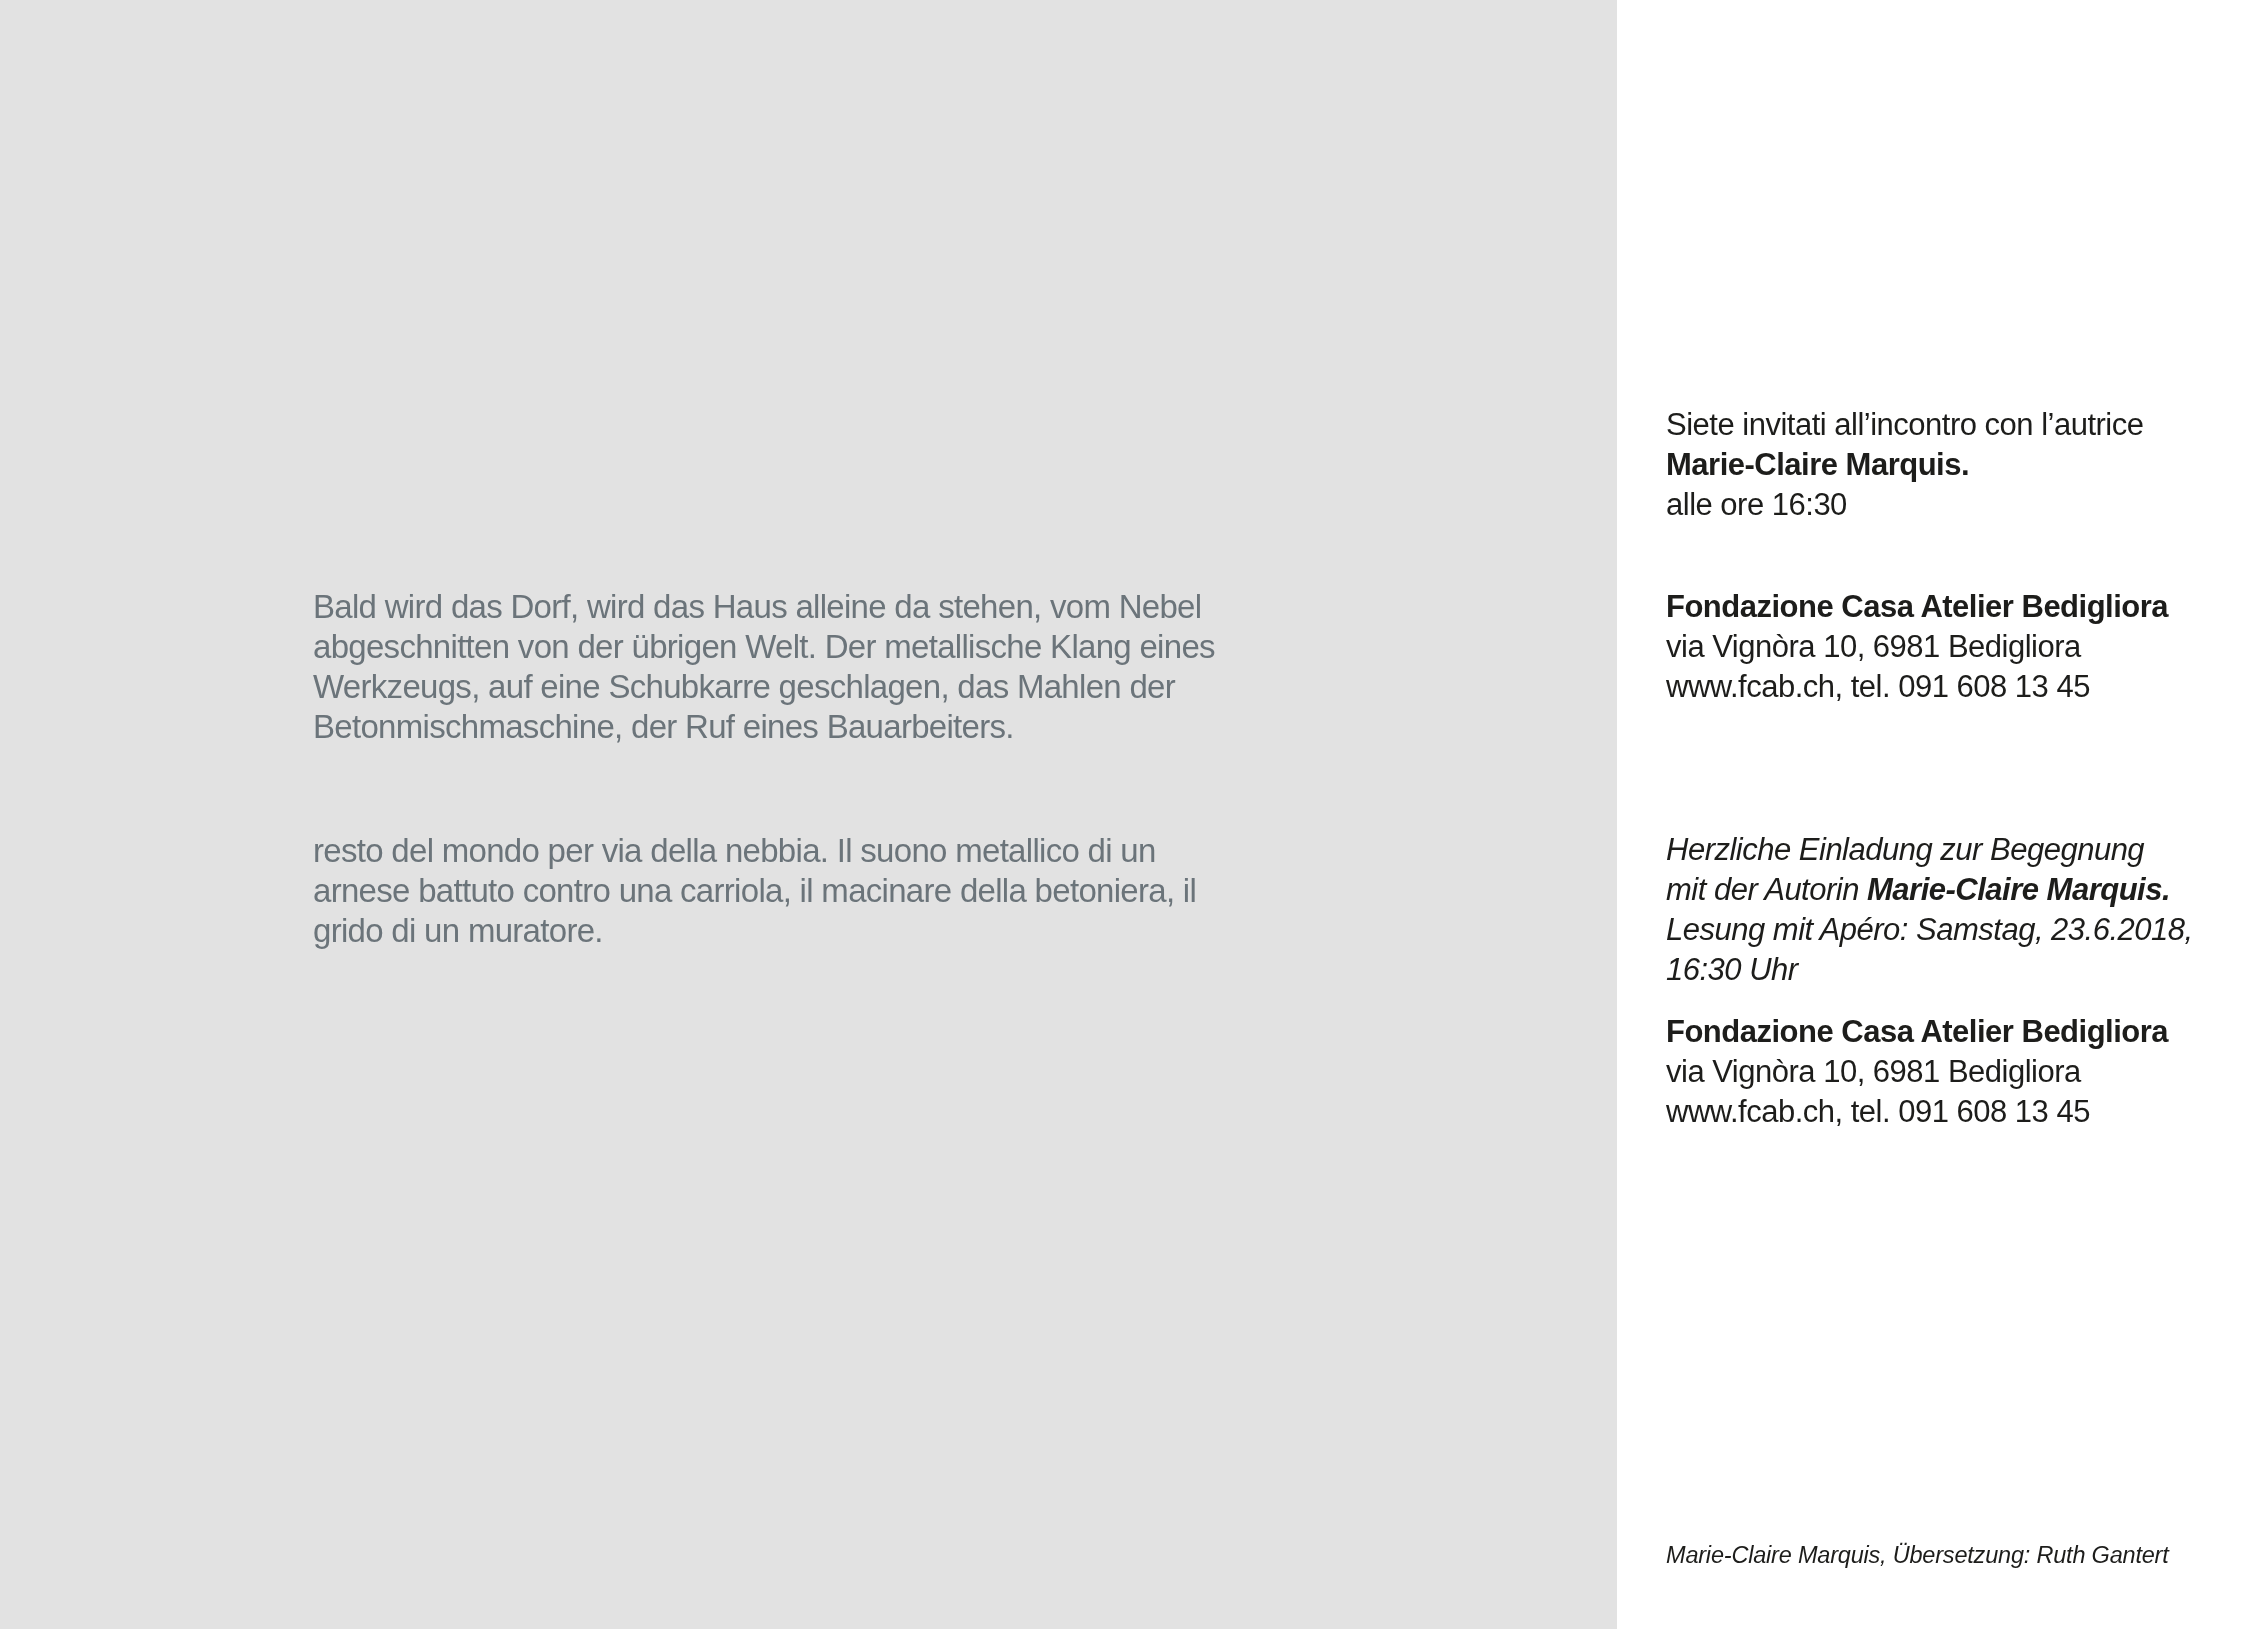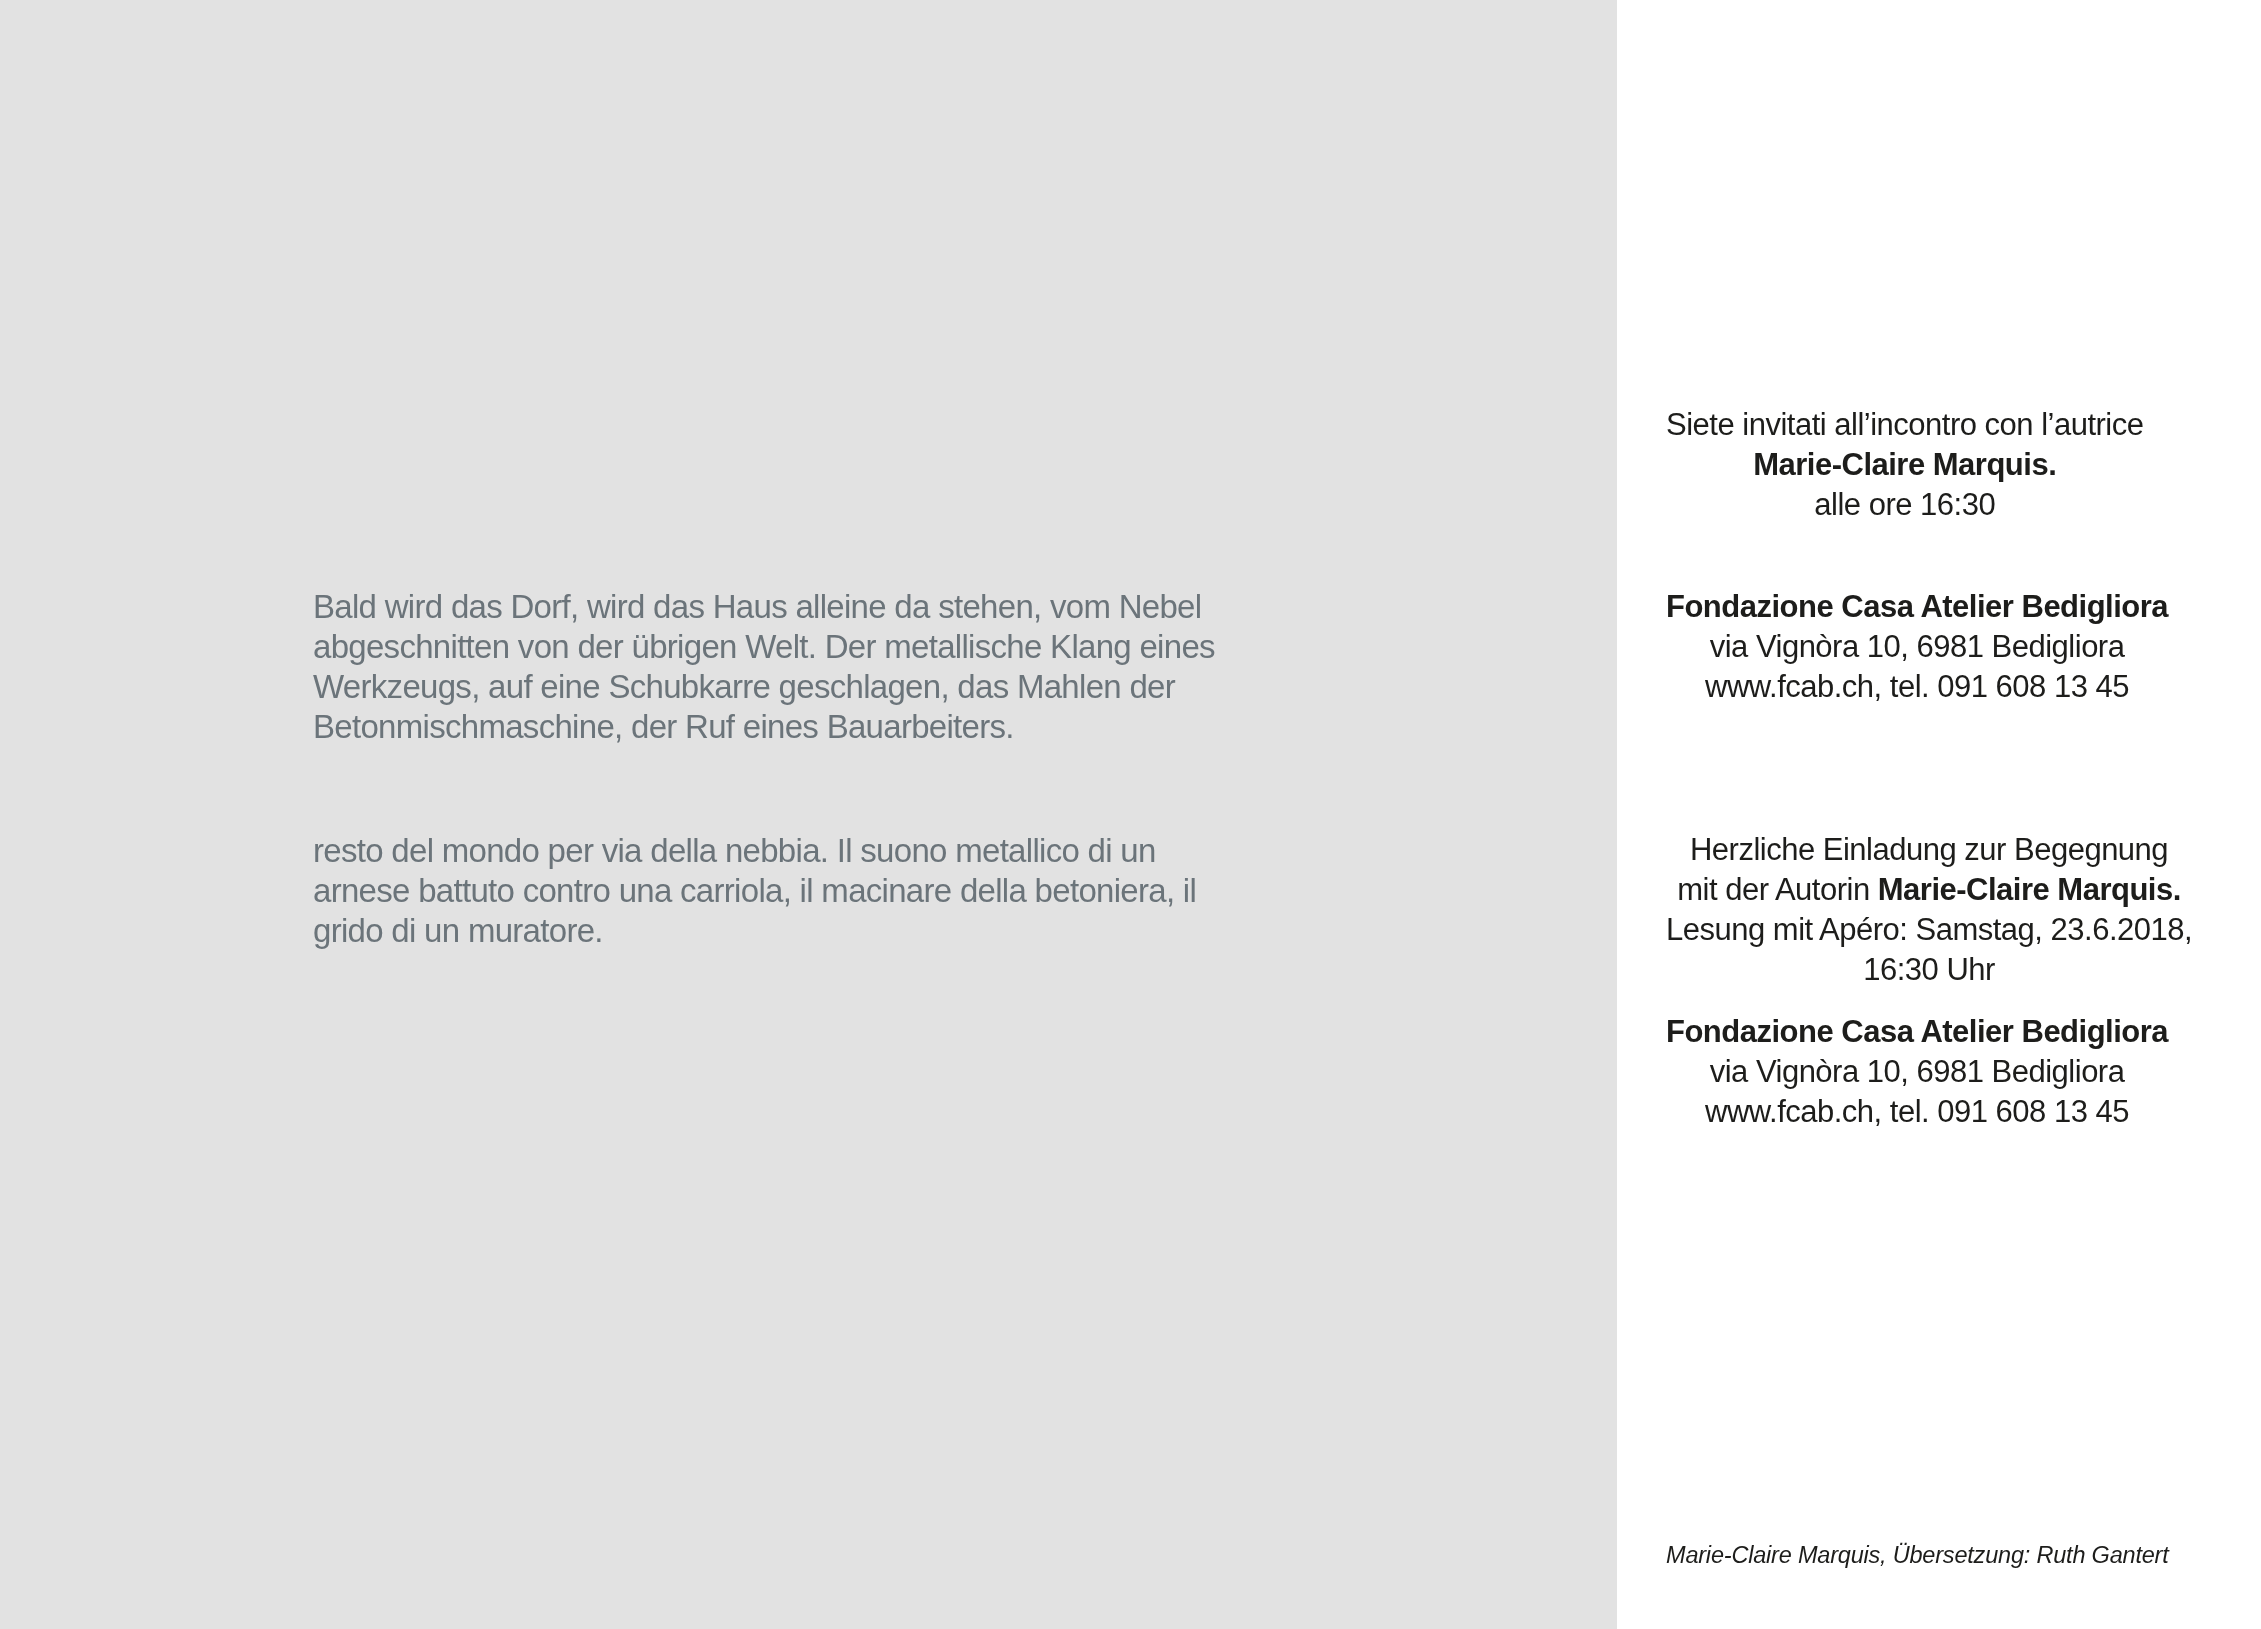--- a/index.html
+++ b/index.html
@@ -41,25 +41,24 @@
   #quote-german { top: 587px; }
   #quote-italian { top: 831px; }
   .block {
     position: absolute;
     left: 49px;
     color: var(--ink-color, #1d1d1b);
     font-size: 31px;
     font-weight: normal;
     line-height: 40px;
     letter-spacing: -0.5px;
-    text-align: center;
   }
   #invitation-italian { top: 405px; }
   #venue-italian { top: 587px; }
-  #invitation-german { top: 830px; }
+  #invitation-german { top: 830px; font-style: italic; }
   #venue-german { top: 1012px; }
   #credit {
     position: absolute;
     left: 49px;
     top: 1541px;
     color: var(--ink-color, #1d1d1b);
     font-size: 23.5px;
     line-height: 28px;
     letter-spacing: -0.2px;
     font-style: italic;

